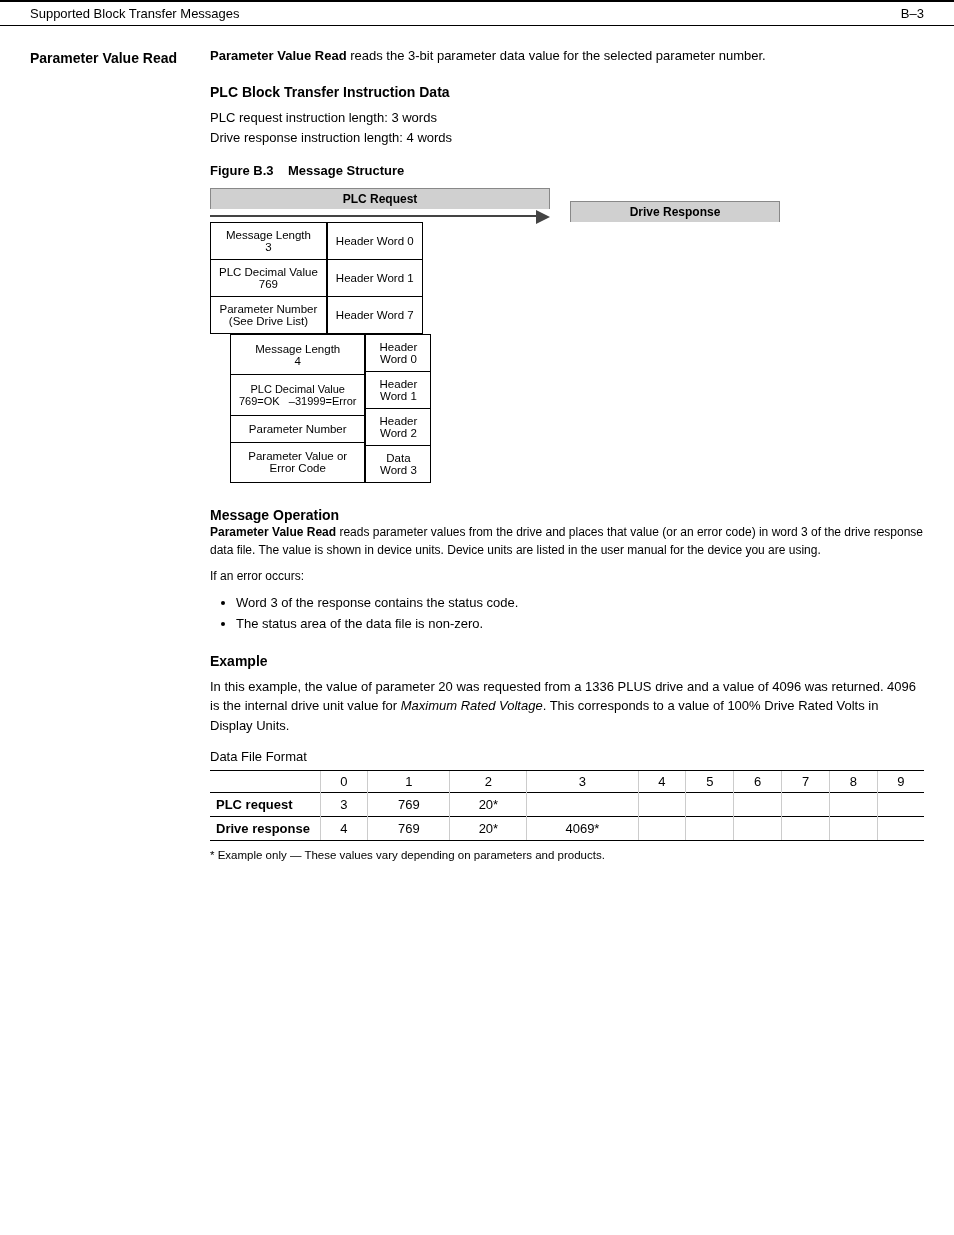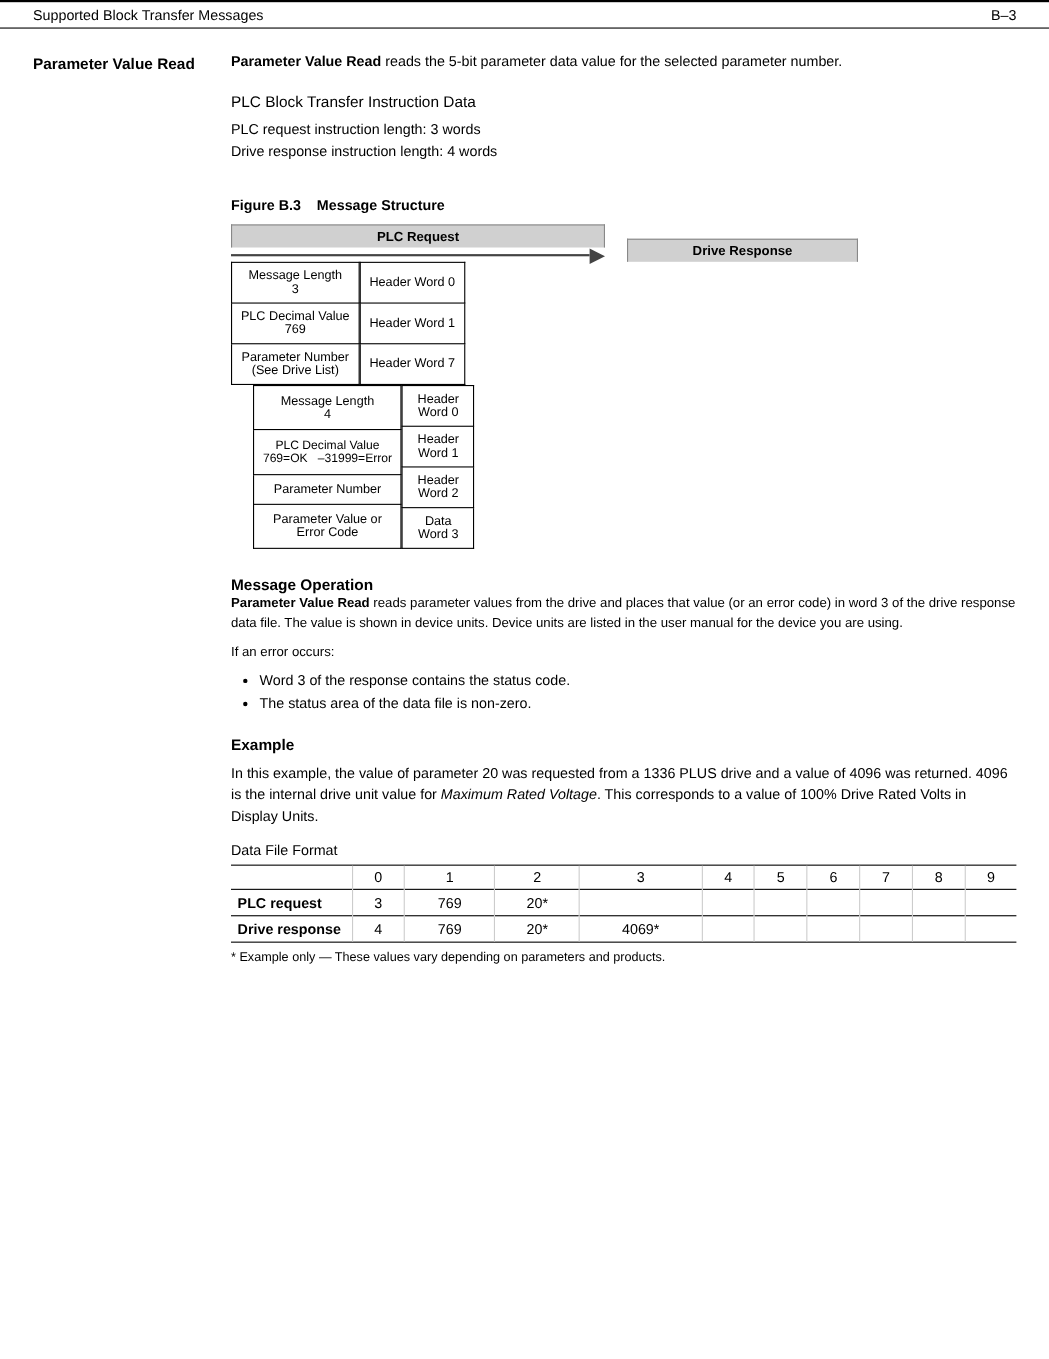--- a/index.html
+++ b/index.html
@@ -40,28 +40,28 @@
     }
     .intro-text {
       font-size: 13px;
       line-height: 1.5;
       margin-bottom: 18px;
     }
     .intro-text strong {
       font-weight: bold;
     }
     .subsection-title {
-      font-weight: normal;
+      font-weight: bold;
       font-size: 14px;
       margin-bottom: 8px;
     }
     .plc-info {
       font-size: 13px;
       line-height: 1.6;
-      margin-bottom: 30px;
+      margin-bottom: 14px;
     }
     .figure-caption {
       font-size: 13px;
       margin-bottom: 10px;
     }
     .figure-caption strong {
       font-weight: bold;
     }
     
     .diagram-area {
@@ -226,21 +226,21 @@
 
 <div class="page-content">
 
   <div class="left-margin">
     <div class="section-title">Parameter Value Read</div>
   </div>
 
   <div class="main-content">
 
     <p class="intro-text">
-      <strong>Parameter Value Read</strong><span> reads the 5-bit parameter data value for the selected parameter number.</span>
+      <strong>Parameter Value Read</strong><span> reads the 3-bit parameter data value for the selected parameter number.</span>
     </p>
 
     <div class="subsection-title">PLC Block Transfer Instruction Data</div>
 
     <div class="plc-info">
       <span>PLC request instruction length: 3 words</span><br>
       <span>Drive response instruction length: 4 words</span>
     </div>
 
     <div class="figure-caption">

